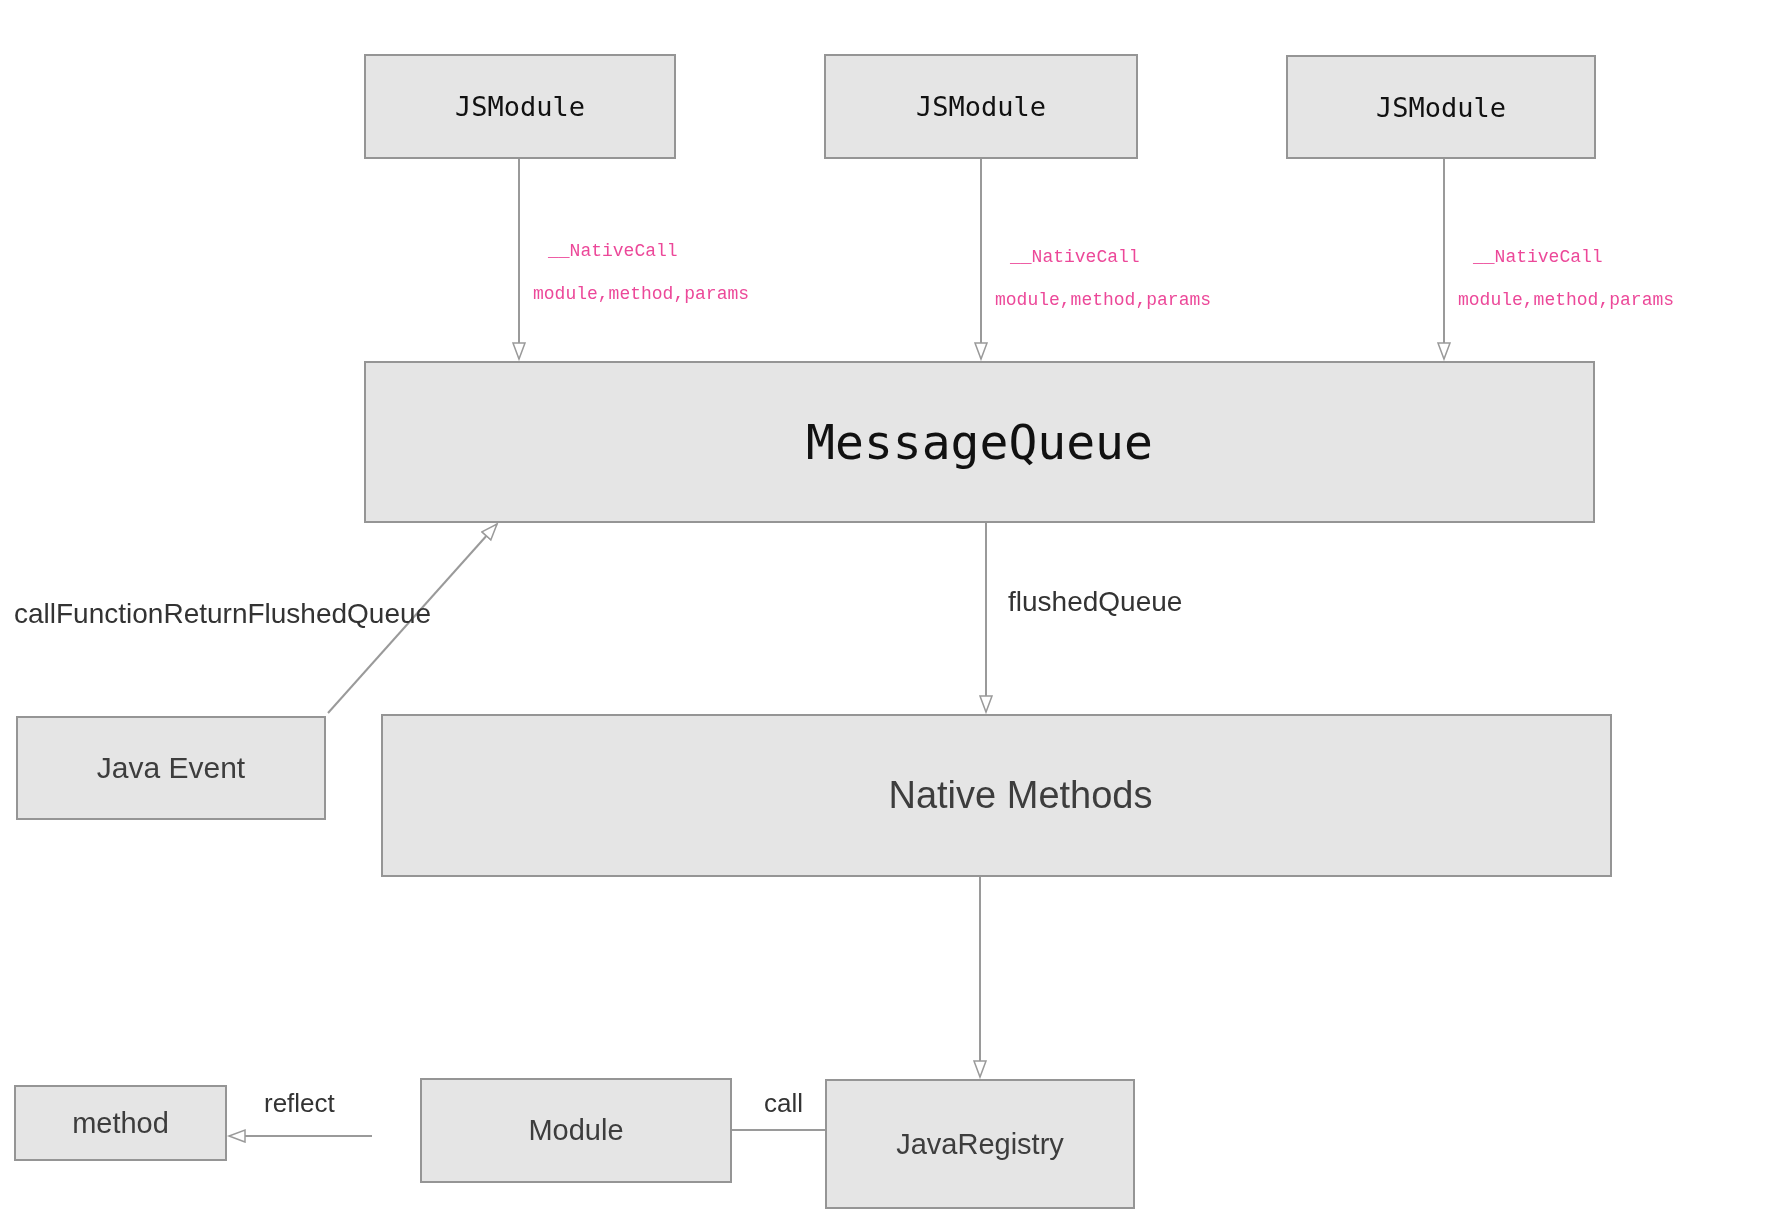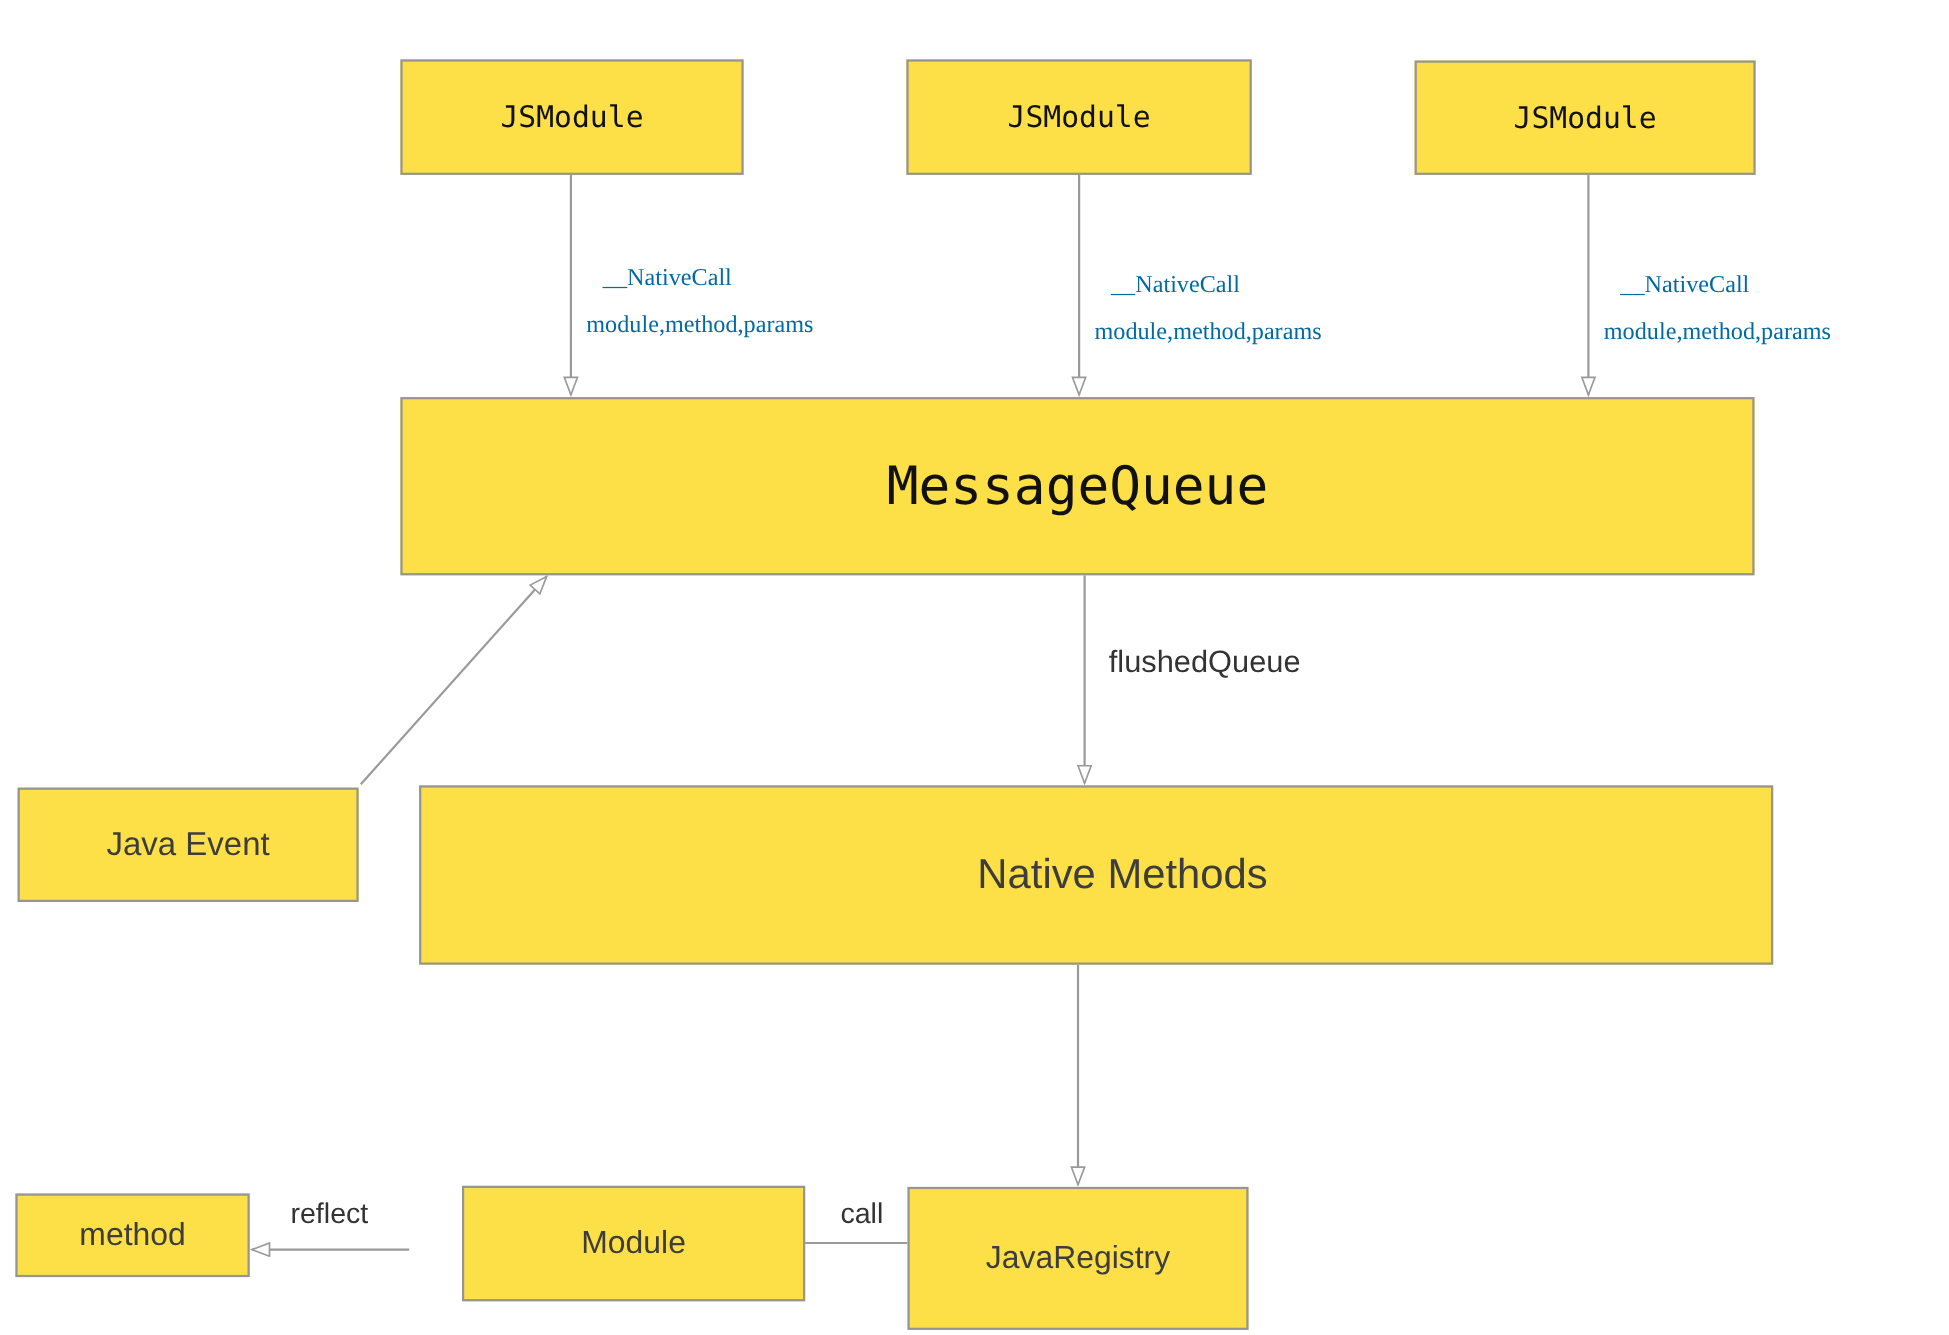--- a/index.html
+++ b/index.html
@@ -6,21 +6,21 @@
   #canvas {
     position: relative;
     width: 1772px;
     height: 1214px;
     background: #ffffff;
     overflow: hidden;
     font-family: "Liberation Sans", sans-serif;
   }
   .node {
     position: absolute;
-    background: #fde047;
+    background: #e5e5e5;
     border: 2px solid #959595;
     box-sizing: border-box;
     display: flex;
     align-items: center;
     justify-content: center;
     text-align: center;
   }
   .mono  { font-family: "DejaVu Sans Mono", monospace; color: #111111; }
   .sans  { font-family: "Liberation Sans", sans-serif; color: #3d3d3d; }
 
@@ -31,23 +31,23 @@
   #n-messagequeue { left: 364px;  top: 361px;  width: 1231px; height: 162px; font-size: 48px; }
   #n-nativemethods{ left: 381px;  top: 714px;  width: 1231px; height: 163px; font-size: 38px; padding-left: 48px; }
   #n-javaevent    { left: 16px;   top: 716px;  width: 310px;  height: 104px; font-size: 30px; text-align: center; }
   #n-method       { left: 14px;   top: 1085px; width: 213px;  height: 76px; font-size: 29px; }
   #n-module       { left: 372px;  top: 1078px; width: 312px;  height: 105px; font-size: 29px; margin-left: 48px; }
   #n-javaregistry { left: 825px;  top: 1079px; width: 310px;  height: 130px; font-size: 29px; }
 
   
   .edge-label { position: absolute; white-space: nowrap; }
   .nativecall-label {
-    font-family: Liberation Serif, serif;
-    font-size: 22px;
-    color: #0369a1;
+    font-family: Liberation Mono, monospace;
+    font-size: 18px;
+    color: #ec4899;
     line-height: 43px;
   }
   .nativecall-label .l1 { padding-left: 15px; }
   #lbl-nativecall1 { left: 533px;  top: 230px; }
   #lbl-nativecall2 { left: 995px;  top: 236px; }
   #lbl-nativecall3 { left: 1458px; top: 236px; }
   #lbl-cfrfq        { left: 14px;   top: 598px;  font-size: 28px; color: #333333; }
   #lbl-flushedqueue { left: 1008px; top: 586px;  font-size: 28px; color: #333333; }
   #lbl-reflect      { left: 264px;  top: 1088px; font-size: 26px; color: #333333; }
   #lbl-call         { left: 764px;  top: 1088px; font-size: 26px; color: #333333; }
@@ -93,17 +93,18 @@
   </div>
   <div class="edge-label nativecall-label" id="lbl-nativecall2">
     <div class="l1">__NativeCall</div>
     <div class="l2">module,method,params</div>
   </div>
   <div class="edge-label nativecall-label" id="lbl-nativecall3">
     <div class="l1">__NativeCall</div>
     <div class="l2">module,method,params</div>
   </div>
 
+  <div class="edge-label sans" id="lbl-cfrfq">callFunctionReturnFlushedQueue</div>
   <div class="edge-label sans" id="lbl-flushedqueue">flushedQueue</div>
   <div class="edge-label sans" id="lbl-reflect">reflect</div>
   <div class="edge-label sans" id="lbl-call">call</div>
 
 </div>
 
 </body></html>

